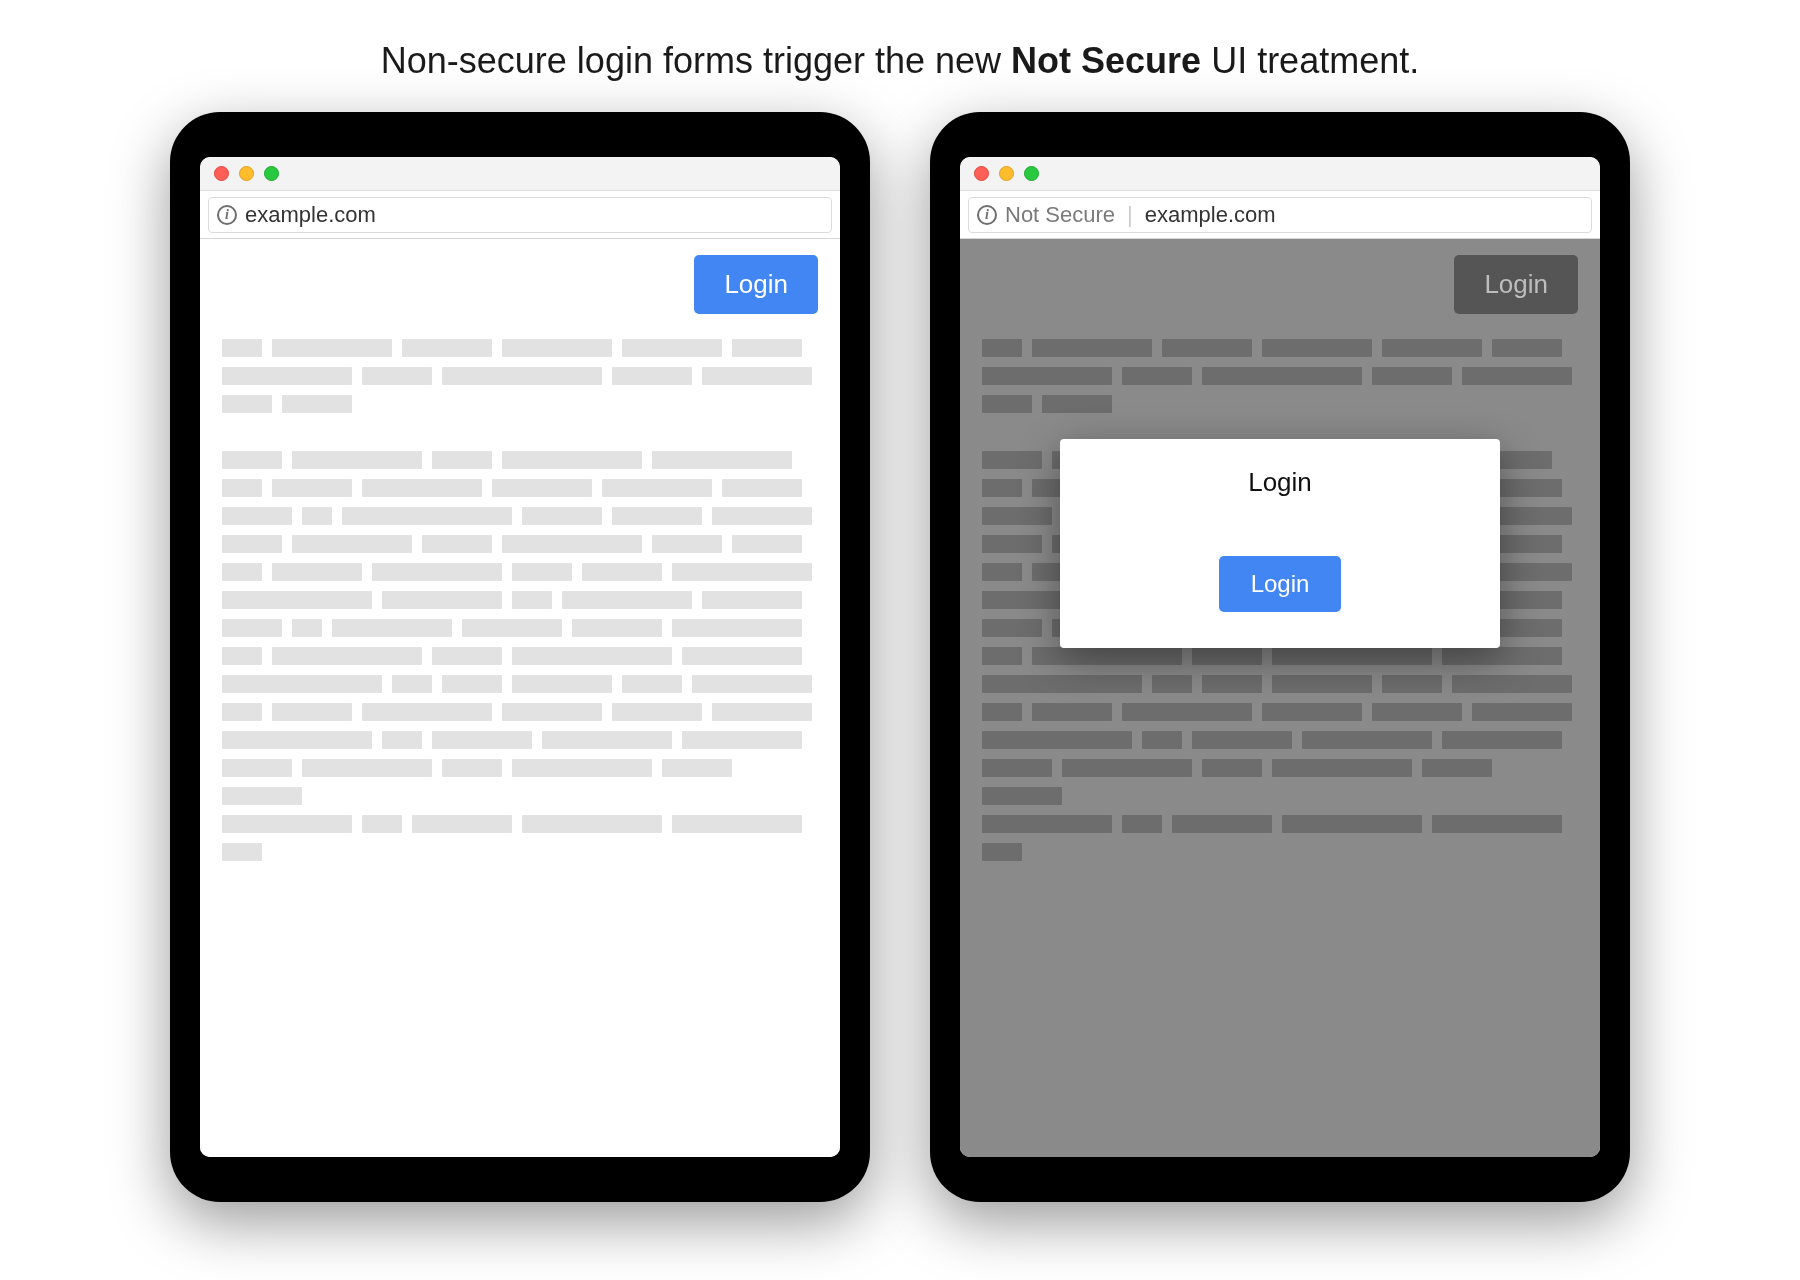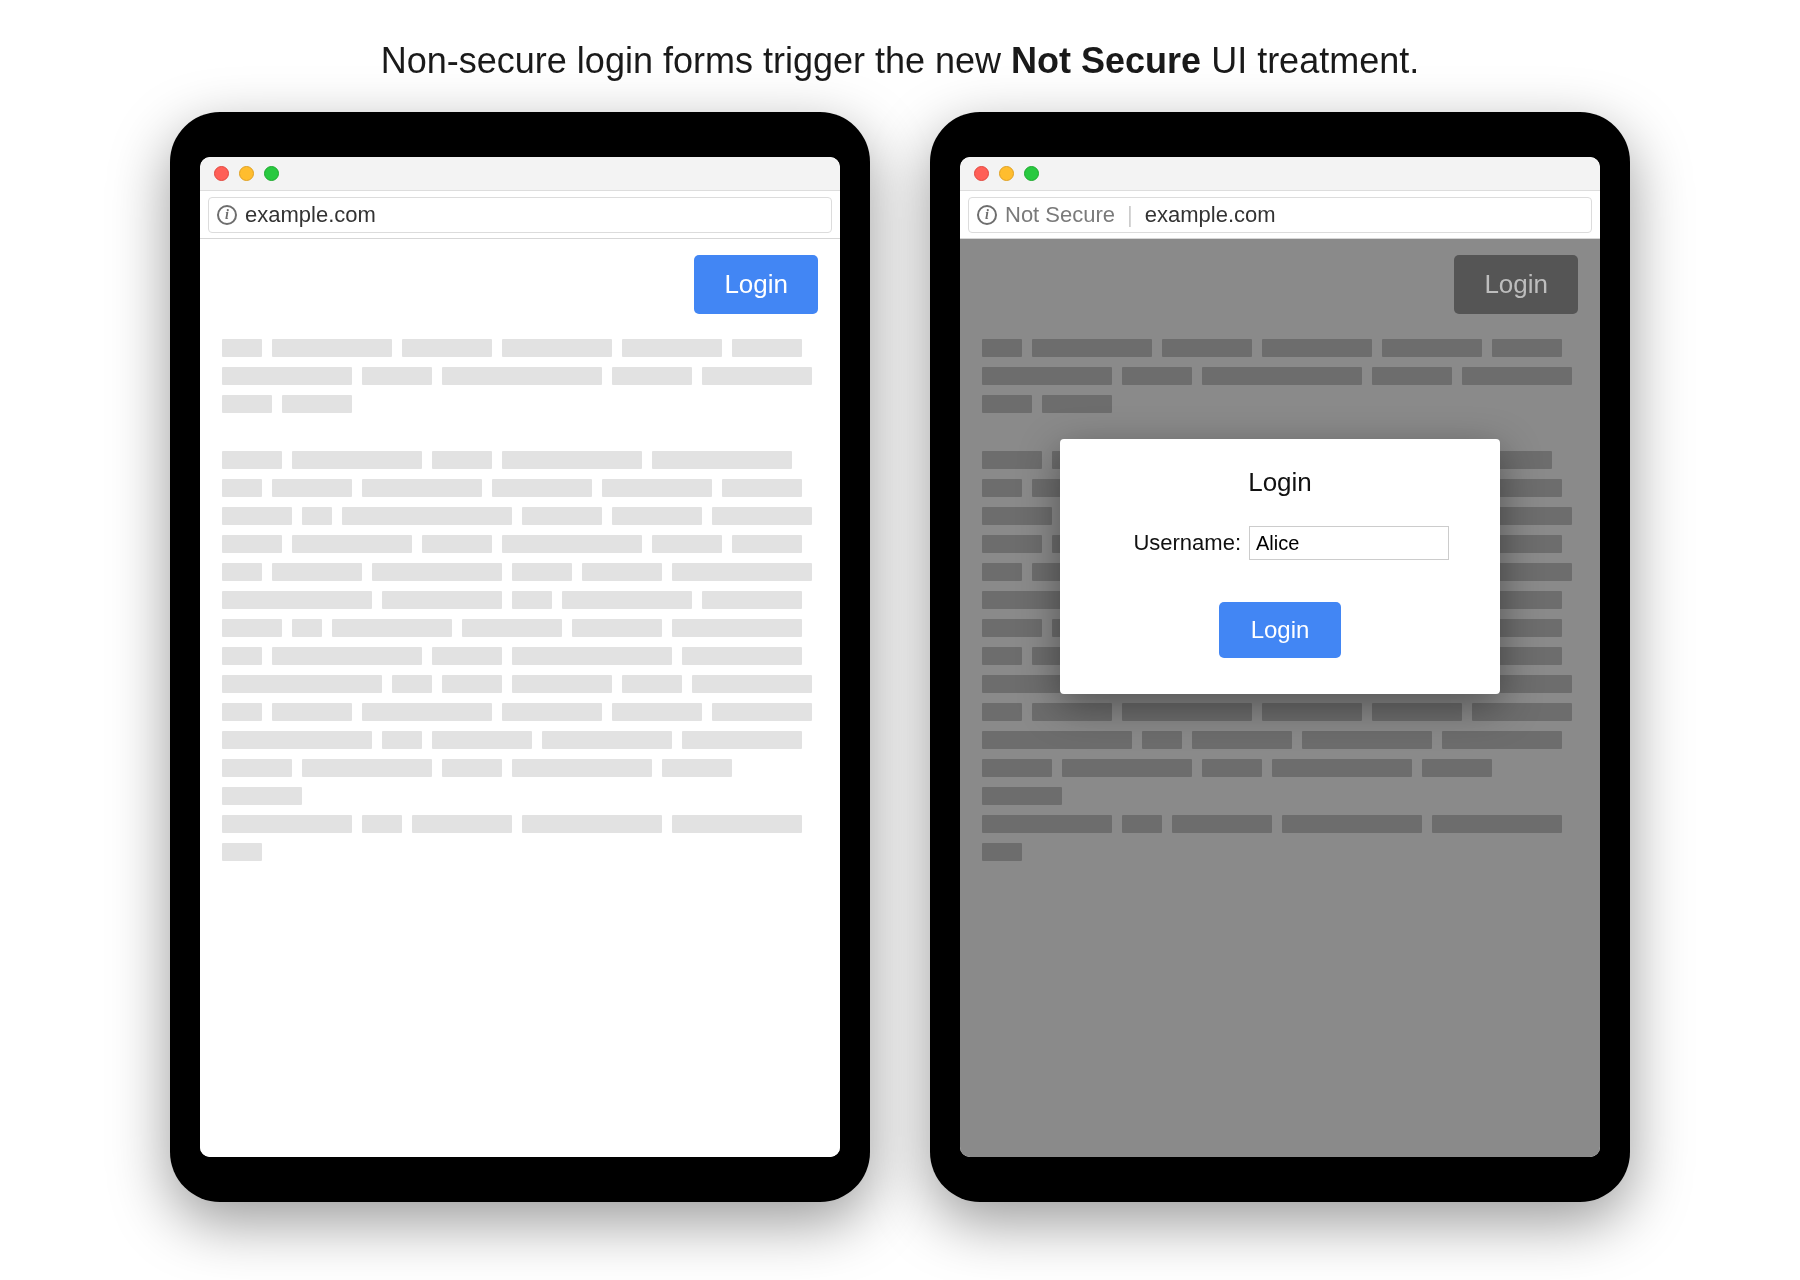--- a/index.html
+++ b/index.html
@@ -465,23 +465,19 @@
               <span class="ph" style="width:140px"></span>
               <span class="ph" style="width:130px"></span>
             </div>
           <div class="ph-line">
               <span class="ph" style="width:40px"></span>
             </div>
         </div>
 
         <div class="login-dialog">
           <h3>Login</h3>
-          <div class="field-row">
-            <label>Username:</label>
-            <input type="text" value="Alice" style="">
-          </div>
           <button class="submit-btn">Login</button>
         </div>
       </div>
     </div>
   </div>
 
 </div>
 
 </body></html>

